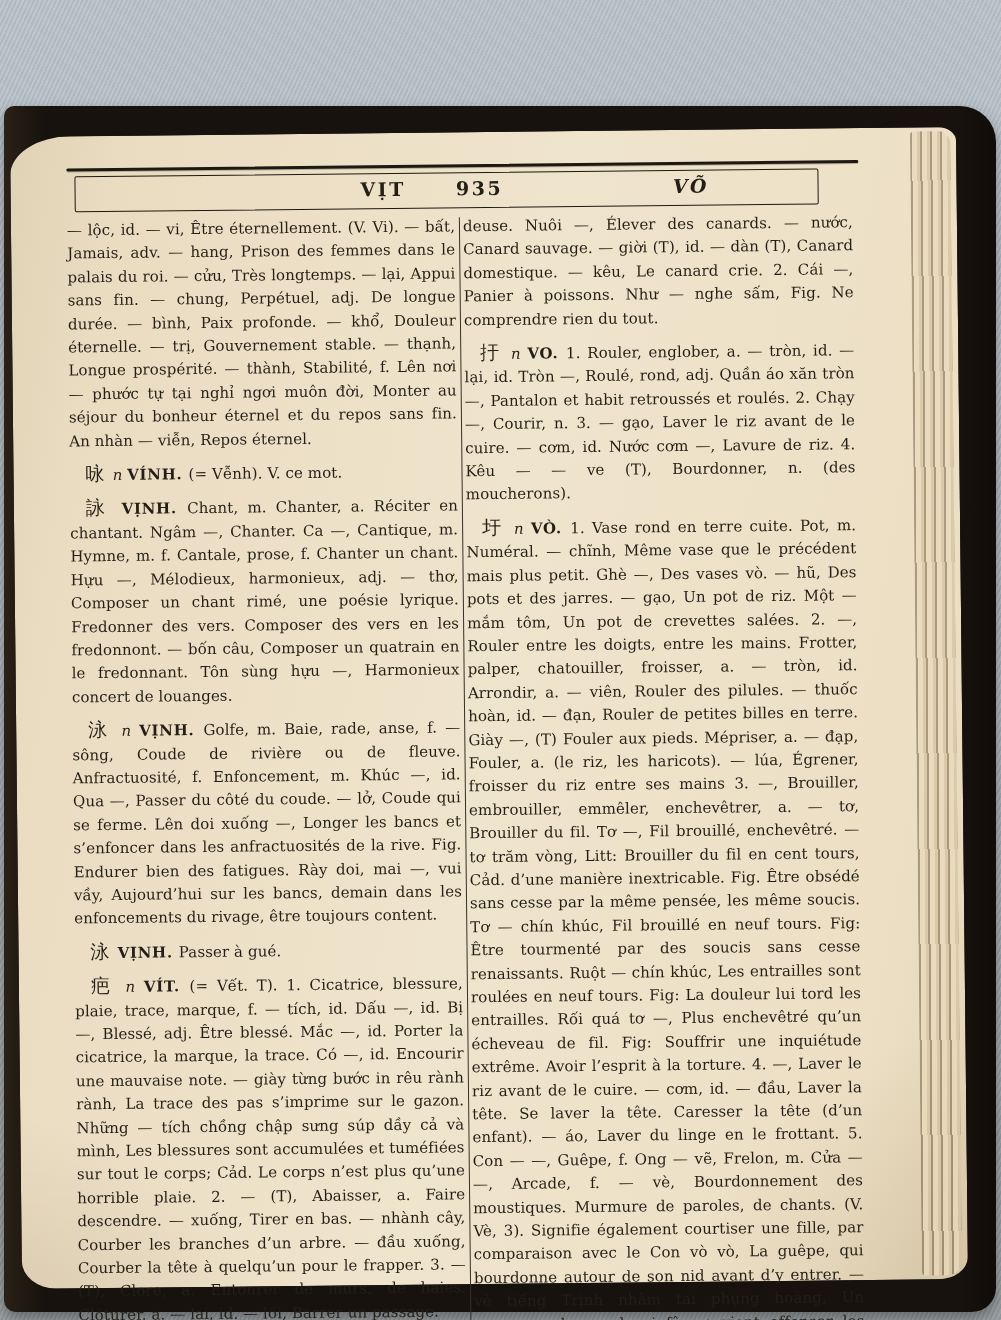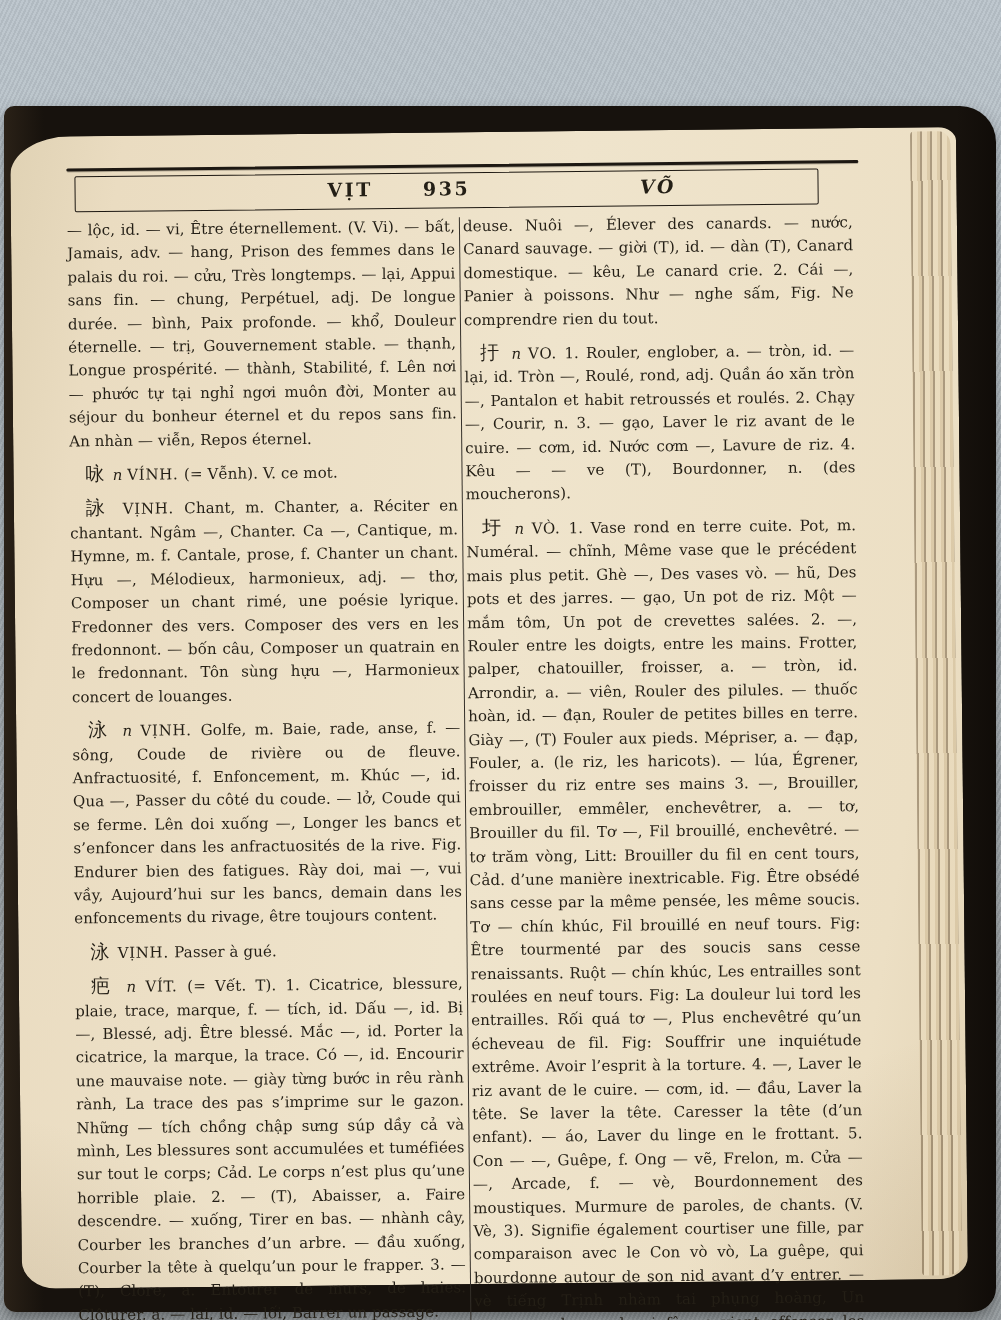--- a/index.html
+++ b/index.html
@@ -42,21 +42,21 @@
     height:3px; background:#1d1812; border-radius:2px;
     box-shadow:0 1px 0 rgba(29,24,18,0.25);
     margin-bottom:5px;
   }
   .header-box{
     position:relative; margin-left:8px; width:742px; height:34px;
     border:1.6px solid #1d1812; border-radius:2px;
   }
   .header-box .hdr{
     position:absolute; top:4px; transform:translateX(-50%);
-    font-weight:bold; font-size:19px; letter-spacing:2.5px; white-space:nowrap;
+    font-weight:bold; font-size:19px; letter-spacing:2.5px; white-space:nowrap;margin-left:33px;
   }
   .hdr-left{left:37%;}
   .hdr-center{left:50%; font-weight:normal; font-size:21px; letter-spacing:1px;}
   .hdr-right{left:78.5%;font-style:italic;}
   .cols{
     display:flex; margin-top:7px; align-items:stretch;
   }
   .col{width:388px;}
   .col-right{width:390px;}
   .divider{
@@ -64,21 +64,21 @@
   }
   p.para{
     margin:0; text-align:justify;
     font-size:15px; line-height:23.4px;
     letter-spacing:0.1px;
   }
   p.entry{margin-top:9px; text-indent:16px;}
   p.cont{text-indent:0;}
   .han{font-size:19px; letter-spacing:1px;}
   .particle{font-style:italic;}
-  .headword{font-weight:normal; letter-spacing:0.7px;}
+  .headword{font-weight:bold; letter-spacing:0.7px;}
 </style>
 </head>
 <body>
 
 <div class="scene">
   <div class="book">
     <div class="page">
       <div class="page-edges"></div>
       <div class="content">
         <div class="top-rule"></div>

